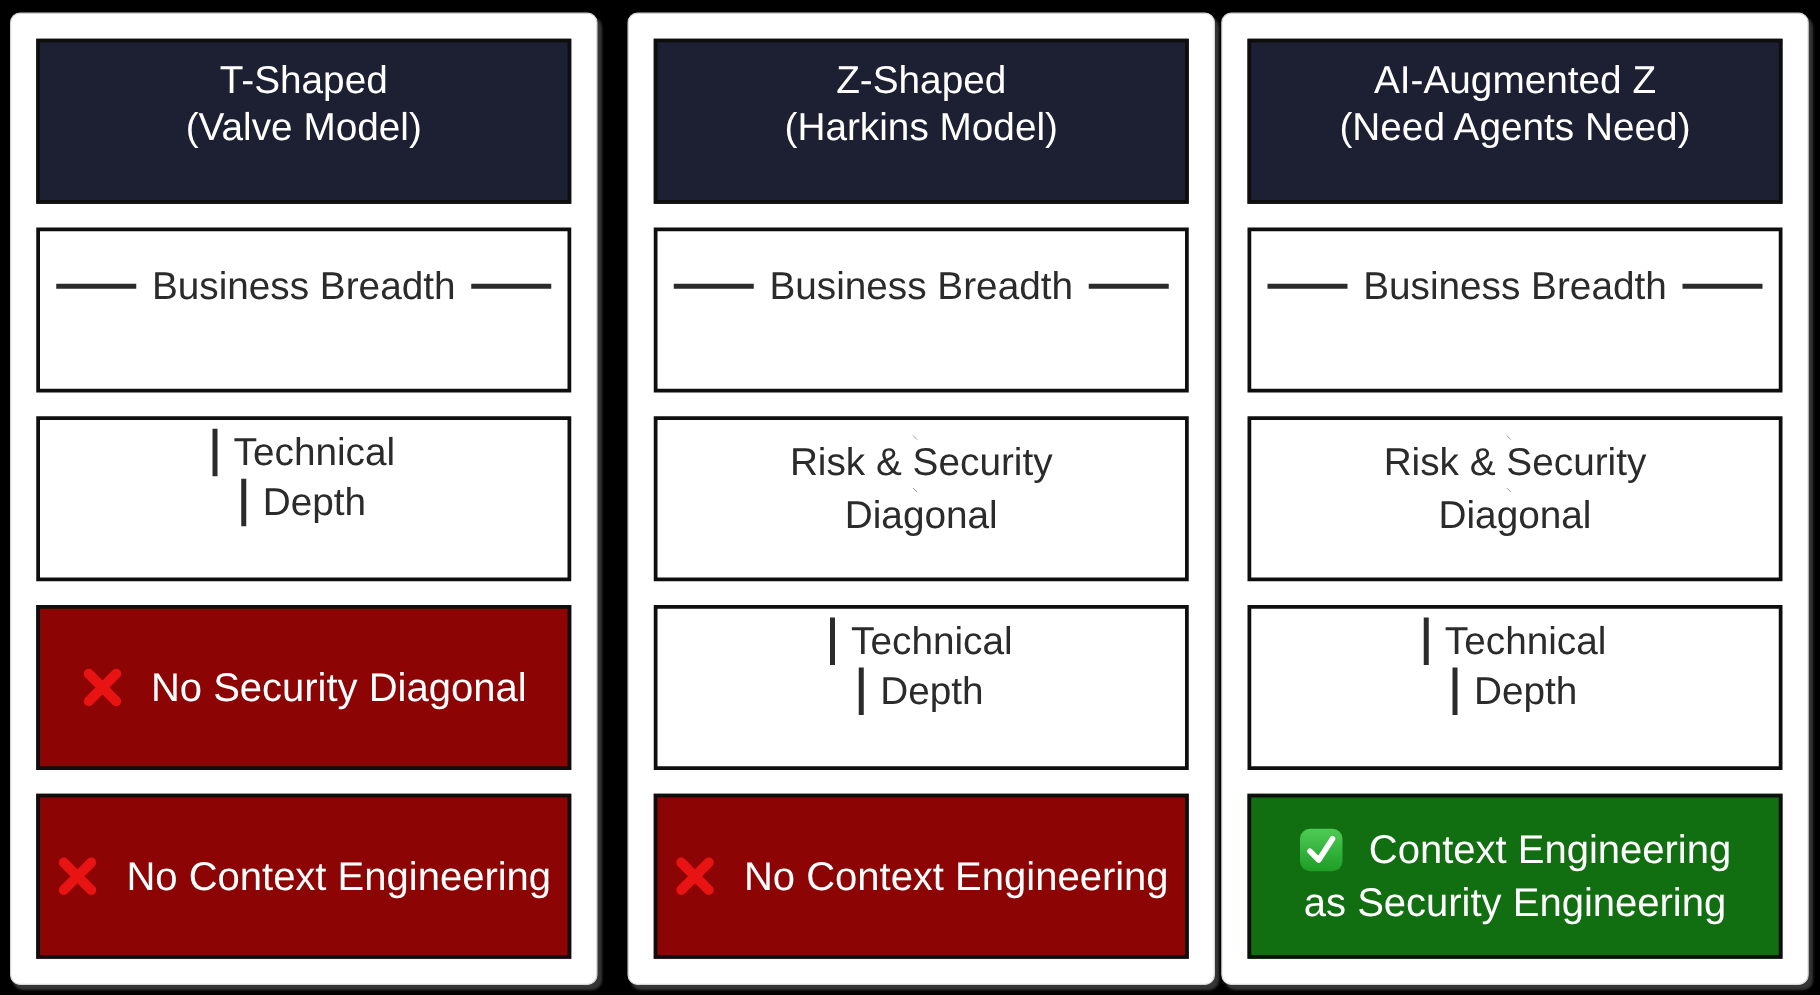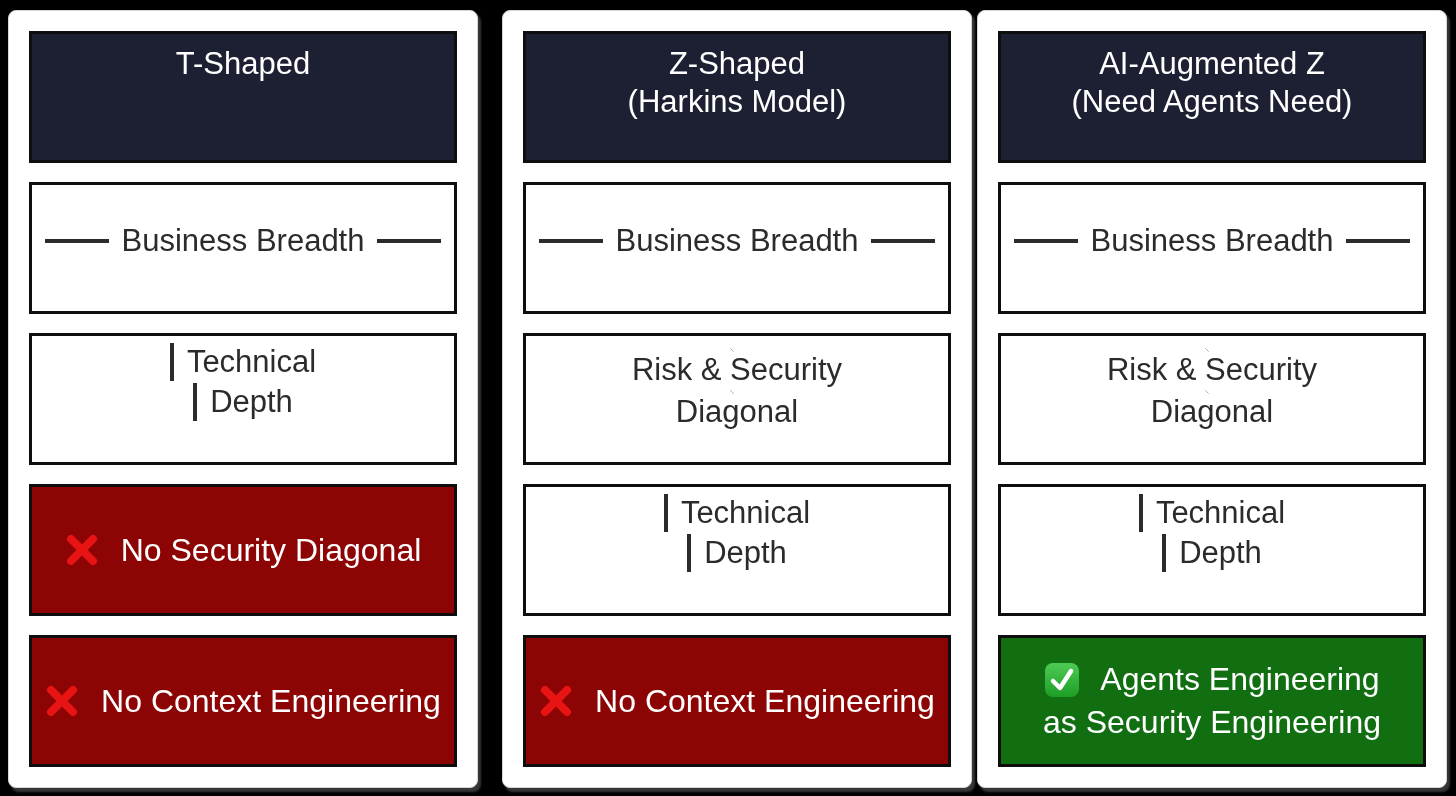--- a/index.html
+++ b/index.html
@@ -49,21 +49,21 @@
   .box-plain {
     background: #ffffff;
     color: #2b2b2b;
     font-size: 31px;
   }
   .row {
     display: flex;
     align-items: center;
     justify-content: center;
   }
-  .row-breadth { margin-top: 36px; height: 40px; }
+  .row-breadth { margin-top: 24px; height: 40px; }
   .hdash {
     display: inline-block;
     width: 66px;
     height: 4px;
     background: #2b2b2b;
     margin: 0 13px;
   }
   .box-depth { padding-top: 6px; }
   .row-depth { height: 40px; margin-top: 0px; }
   .vbar {
@@ -99,20 +99,21 @@
   .label { white-space: nowrap; }
 </style>
 </head>
 <body>
 
 <div id="canvas">
 
   <div class="card" style="left:8px">
     <div class="box box-header">
       <div>T-Shaped</div>
+      <div>(Valve Model)</div>
     </div>
     <div class="box box-plain">
       <div class="row row-breadth">
         <span class="hdash"></span>
         <span class="label">Business Breadth</span>
         <span class="hdash"></span>
       </div>
     </div>
     <div class="box box-plain box-depth">
       <div class="row row-depth">
@@ -226,19 +227,19 @@
         <svg width="36" height="36" viewBox="0 0 36 36">
           <defs>
             <linearGradient id="ckgrad" x1="0" y1="0" x2="0" y2="1">
               <stop offset="0" stop-color="#4ecb55"></stop>
               <stop offset="1" stop-color="#1d9e25"></stop>
             </linearGradient>
           </defs>
           <rect x="1" y="1" width="34" height="34" rx="8" fill="url(#ckgrad)"></rect>
           <polyline points="9,19 16,26 27,9" fill="none" stroke="#ffffff" stroke-width="4.5" stroke-linecap="round" stroke-linejoin="round"></polyline>
         </svg>
-        <span class="label">Agents Engineering</span>
+        <span class="label">Context Engineering</span>
       </div>
       <div>as Security Engineering</div>
     </div>
   </div>
 
 </div>
 
 </body></html>

